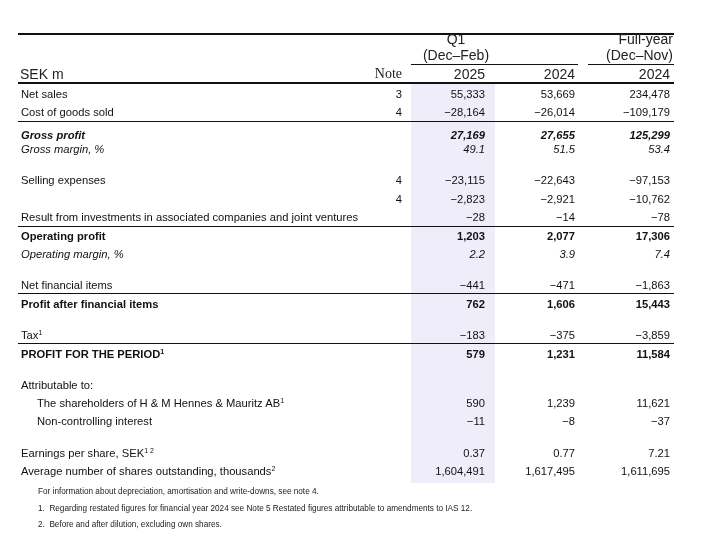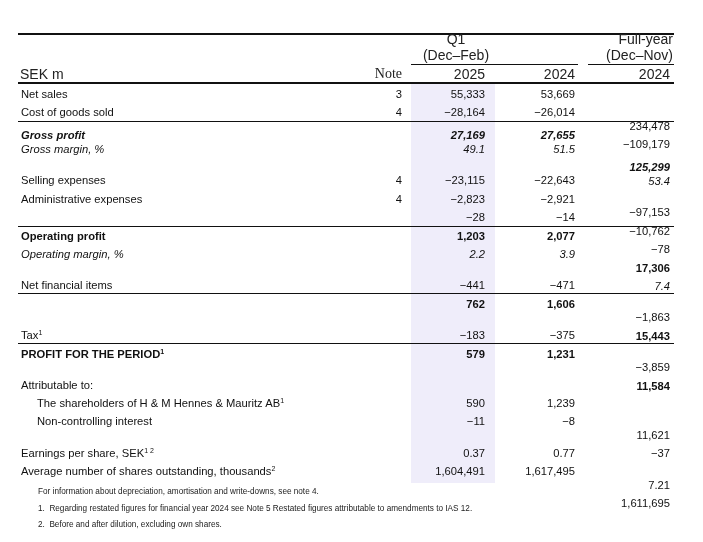--- a/index.html
+++ b/index.html
@@ -6,21 +6,21 @@
   body { width: 703px; height: 542px; position: relative; overflow: hidden;
          font-family: "Liberation Sans", sans-serif; color: #111; }
   .shade { position: absolute; left: 411px; top: 82px; width: 84px; height: 401px; background: #efedfa; z-index: 0; }
   .rule { position: absolute; background: #111; z-index: 1; }
   .row { position: absolute; left: 18px; width: 656px; height: 18px; z-index: 2; font-size: 11.2px; line-height: 18px; }
   .row .lbl { position: absolute; left: 3px; top: 0; white-space: nowrap; }
   .row .lbl.indent { left: 19px; }
   .row .note { position: absolute; left: 340px; width: 44px; text-align: right; }
   .row .c1 { position: absolute; left: 393px; width: 74px; text-align: right; }
   .row .c2 { position: absolute; left: 480px; width: 77px; text-align: right; }
-  .row .c3 { position: absolute; left: 570px; width: 82px; text-align: right; margin-top: 32px; }
+  .row .c3 { position: absolute; left: 570px; width: 82px; text-align: right; }
   .bold { font-weight: bold; }
   .ital { font-style: italic; }
   .hdr { position: absolute; font-size: 14px; line-height: 12px; z-index: 2; text-align: right; color: #222; }
   sup { font-size: 7px; vertical-align: top; position: relative; top: -2px; }
   .foot { position: absolute; left: 18px; font-size: 8.2px; line-height: 12px; color: #222; z-index: 2; white-space: nowrap; padding-left: 20px; }
 </style>
 </head>
 <body>
 
 <div class="shade"></div>
@@ -74,27 +74,27 @@
       <span class="c3">53.4</span>
     </div>
     <div class="row" style="top: 171px;">
       <span class="lbl"><span>Selling expenses</span></span>
       <span class="note">4</span>
       <span class="c1">−23,115</span>
       <span class="c2">−22,643</span>
       <span class="c3">−97,153</span>
     </div>
     <div class="row" style="top: 190px;">
-      <span class="lbl"><span>Administrative expenses</span></span>
       <span class="note">4</span>
       <span class="c1">−2,823</span>
       <span class="c2">−2,921</span>
       <span class="c3">−10,762</span>
     </div>
     <div class="row" style="top: 208px;">
+      <span class="lbl"><span>Result from investments in associated companies and joint ventures</span></span>
       <span class="note"></span>
       <span class="c1">−28</span>
       <span class="c2">−14</span>
       <span class="c3">−78</span>
     </div>
     <div class="row bold" style="top: 227px;">
       <span class="lbl"><span>Operating profit</span></span>
       <span class="note"></span>
       <span class="c1">1,203</span>
       <span class="c2">2,077</span>
@@ -108,20 +108,21 @@
       <span class="c3">7.4</span>
     </div>
     <div class="row" style="top: 276px;">
       <span class="lbl"><span>Net financial items</span></span>
       <span class="note"></span>
       <span class="c1">−441</span>
       <span class="c2">−471</span>
       <span class="c3">−1,863</span>
     </div>
     <div class="row bold" style="top: 295px;">
+      <span class="lbl"><span>Profit after financial items</span></span>
       <span class="note"></span>
       <span class="c1">762</span>
       <span class="c2">1,606</span>
       <span class="c3">15,443</span>
     </div>
     <div class="row" style="top: 326px;">
       <span class="lbl"><span>Tax</span><sup>1</sup></span>
       <span class="note"></span>
       <span class="c1">−183</span>
       <span class="c2">−375</span>

